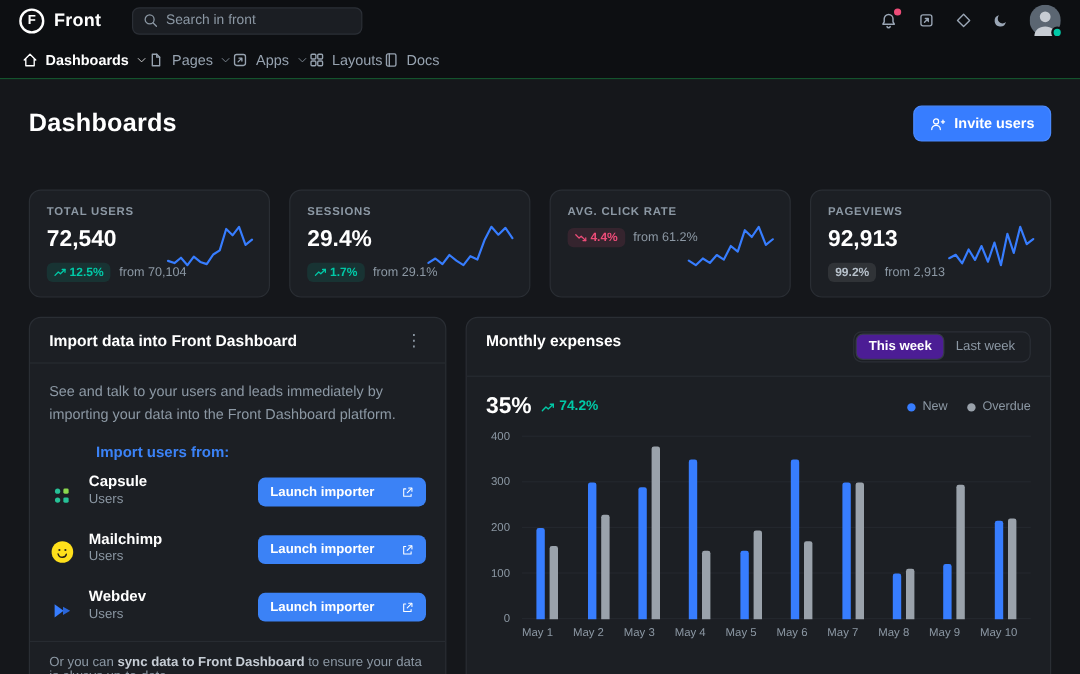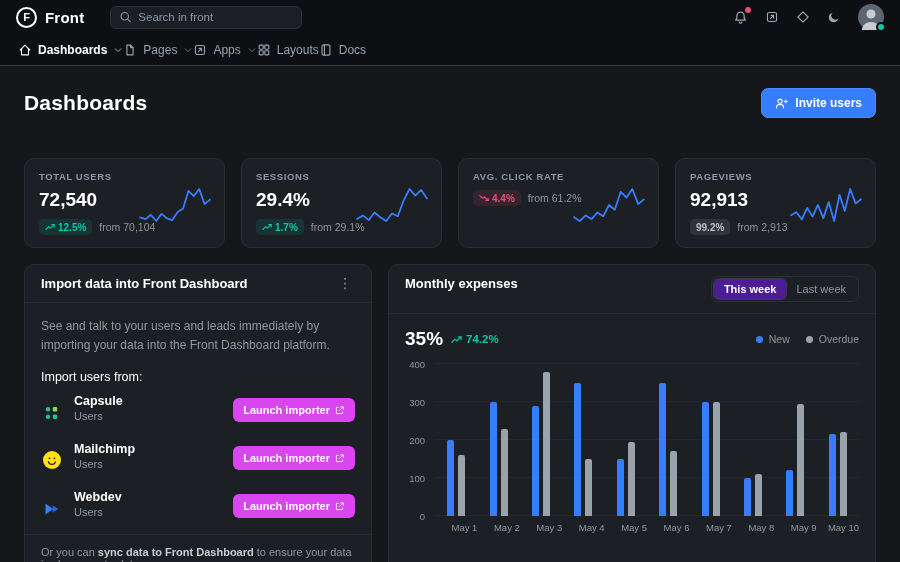--- a/index.html
+++ b/index.html
@@ -55,26 +55,26 @@
   .stat-spark { position:absolute; right:12px; top:28px; }
 
   
   .cards-row { margin-top:16px; display:grid; grid-template-columns:348px 1fr; gap:16px; align-items:stretch; }
   .kebab { color:#8c98a4; font-size:14px; cursor:pointer; line-height:1; padding:0 3px; }
 
   
   .import-card { display:flex; flex-direction:column; }
   .import-body { padding:14px 16px 6px; flex:1; }
   .import-desc { font-size:12px; line-height:1.55; color:#8c98a4; }
-  .import-subtitle { margin-top:16px; font-size:12.5px; font-weight:normal; color:#ffffff; }
+  .import-subtitle { margin-top:16px; font-size:12.5px; font-weight:bold; color:#3b82f6;margin-left:39px; }
   .import-row { display:flex; align-items:flex-end; gap:11px; padding:10px 0; }
   .import-ico { width:22px; display:flex; justify-content:center; }
   .import-name { font-size:12.5px; font-weight:bold; color:#fff; }
   .import-sub { font-size:11px; color:#8c98a4; margin-top:2px; }
-  .launch-btn { margin-left:auto; background:#d946ef; color:#fff; border:none; border-radius:6px; font-size:11px; font-weight:bold; padding:6px 10px; display:flex; align-items:center; gap:4px; cursor:pointer; font-family:inherit; }
+  .launch-btn { margin-left:auto; background:#3b82f6; color:#fff; border:none; border-radius:6px; font-size:11px; font-weight:bold; padding:6px 10px; display:flex; align-items:center; gap:22px; cursor:pointer; font-family:inherit; }
   .import-footer { border-top:1px solid #272b31; padding:11px 16px; font-size:11px; color:#8c98a4; }
   .import-footer b { color:#c6cdd5; }
 
   
   .segmented { display:flex; border:1px solid #2b2f36; border-radius:7px; padding:2px; }
   .seg-btn { border:none; background:transparent; color:#8c98a4; font-size:11px; padding:4px 10px; border-radius:5px; cursor:pointer; font-family:inherit; white-space:nowrap; }
   .seg-btn.active { background:#4c1d95; color:#fff; box-shadow:0 0 0 1px #363c45; font-weight:bold; }
   .exp-body { padding:14px 16px 12px; }
   .headline-row { display:flex; align-items:center; gap:8px; }
   .headline-pct { font-size:19px; font-weight:bold; color:#fff; }
@@ -85,21 +85,21 @@
 
   .chart { display:flex; margin-top:14px; height:152px; }
   .y-axis { width:30px; position:relative; }
   .y-tick { position:absolute; right:10px; transform:translateY(50%); font-size:9.5px; color:#8c98a4; }
   .plot { flex:1; position:relative; }
   .gridline { position:absolute; left:0; right:0; height:1px; background:#23272d; }
   .bars { position:absolute; left:0; right:0; top:0; bottom:0; display:flex; }
   .bar-group { flex:1; display:flex; align-items:flex-end; justify-content:center; gap:4px; }
   .bar { width:7px; border-radius:2px 2px 0 0; }
   .x-axis { display:flex; margin-left:30px; margin-top:6px; }
-  .x-label { flex:1; text-align:right; font-size:9.5px; color:#8c98a4; }
+  .x-label { flex:1; text-align:left; font-size:9.5px; color:#8c98a4; }
 </style>
 </head>
 <body>
 
 <header class="topbar">
   <div class="brand">
     <div class="logo-circle">F</div>
     <span class="brand-name">Front</span>
   </div>
   <div class="search-box">

